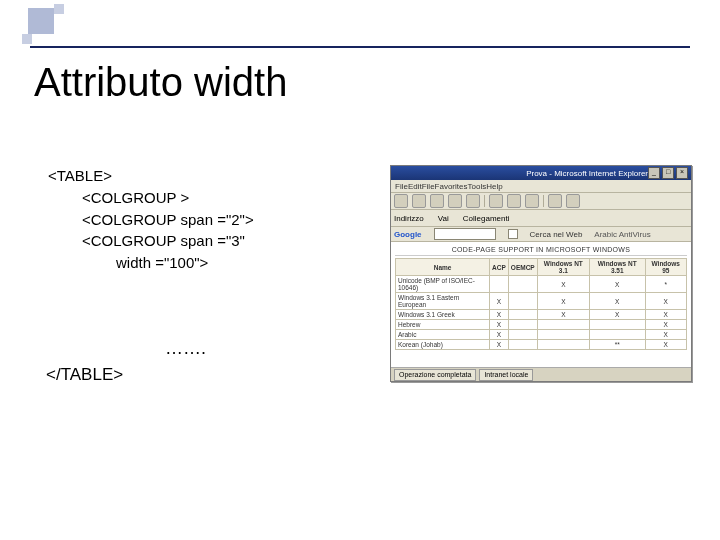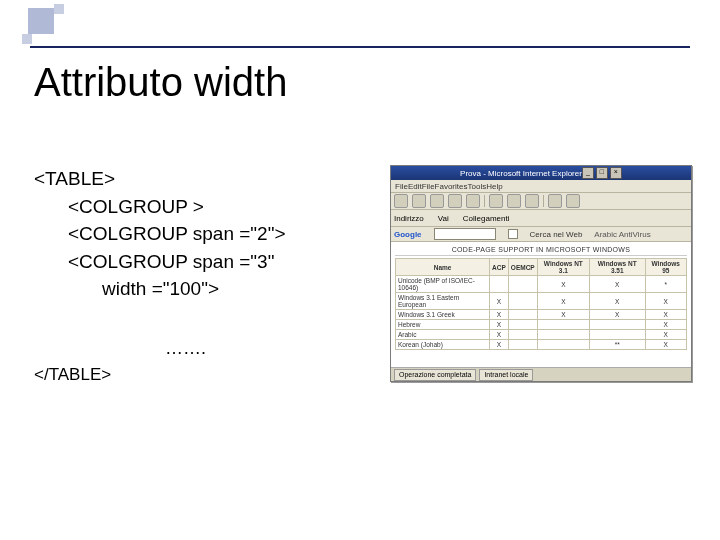--- a/index.html
+++ b/index.html
@@ -3,29 +3,29 @@
 <meta charset="utf-8">
 <style>
 html,body{margin:0;padding:0;width:720px;height:540px;background:#fff;font-family:Arial,Helvetica,sans-serif;color:#000;overflow:hidden}
 .slide{position:relative;width:720px;height:452px}
 .corner{position:absolute;left:0;top:0}
 .corner .big{position:absolute;left:28px;top:8px;width:26px;height:26px;background:#1e3a8a;opacity:.35}
 .corner .sm{position:absolute;left:54px;top:4px;width:10px;height:10px;background:#1e3a8a;opacity:.25}
 .corner .sm2{position:absolute;left:22px;top:34px;width:10px;height:10px;background:#1e3a8a;opacity:.25}
 .divider{position:absolute;left:30px;right:30px;top:46px;height:2px;background:#17245e}
 .title{position:absolute;left:34px;top:60px;font-size:40px;font-weight:400}
-.code{position:absolute;left:34px;top:165px;font-size:19px;line-height:1.45}
+.code{position:absolute;left:48px;top:165px;font-size:15px;line-height:1.45}
 .code .l1{padding-left:0}
 .code .l2{padding-left:34px}
 .code .l3{padding-left:68px}
 .dots{position:absolute;left:165px;top:338px;font-size:18px}
-.closing{position:absolute;left:34px;top:365px;font-size:17px}
+.closing{position:absolute;left:46px;top:365px;font-size:17px}
 
 .browser{position:absolute;right:28px;top:165px;width:300px;height:215px;background:#e1dcc6;border:1px solid #7a7a7a;box-shadow:1px 1px 0 #999;font-size:8px}
-.titlebar{height:14px;background:linear-gradient(#2a4ea0,#1b3576);color:#fff;display:flex;align-items:center;padding:0 3px;justify-content:center}
+.titlebar{height:14px;background:linear-gradient(#2a4ea0,#1b3576);color:#fff;display:flex;align-items:center;padding:0 3px;justify-content:flex-end}
 .titlebar .tbtns{display:flex;gap:2px}
 .titlebar .tbtn{width:10px;height:10px;background:#c9c6b9;border:1px solid #555;font-size:7px;line-height:8px;text-align:center;color:#000}
 .menubar{height:12px;background:#e8e5d6;border-bottom:1px solid #b8b4a0;padding-left:4px;color:#333;display:flex;align-items:center}
 .toolbar{height:16px;background:#e8e5d6;border-bottom:1px solid #b8b4a0;display:flex;align-items:center;gap:4px;padding:0 3px}
 .toolbar .tic{width:12px;height:12px;background:#d3cfbd;border:1px solid #999;border-radius:2px}
 .toolbar .sep{width:1px;height:12px;background:#b0ac98}
 .addrbar{height:16px;background:#e8e5d6;border-bottom:1px solid #b8b4a0;display:flex;align-items:center;gap:14px;padding:0 3px}
 .addrin{flex:1;height:11px;background:#fff;border:1px solid #8a8674;padding-left:2px;color:#333;line-height:11px;overflow:hidden}
 .gbar{height:14px;background:#e8e5d6;border-bottom:1px solid #b8b4a0;display:flex;align-items:center;gap:12px;padding:0 3px;color:#333}
 .gbar .glogo{color:#2255cc;font-weight:bold}

